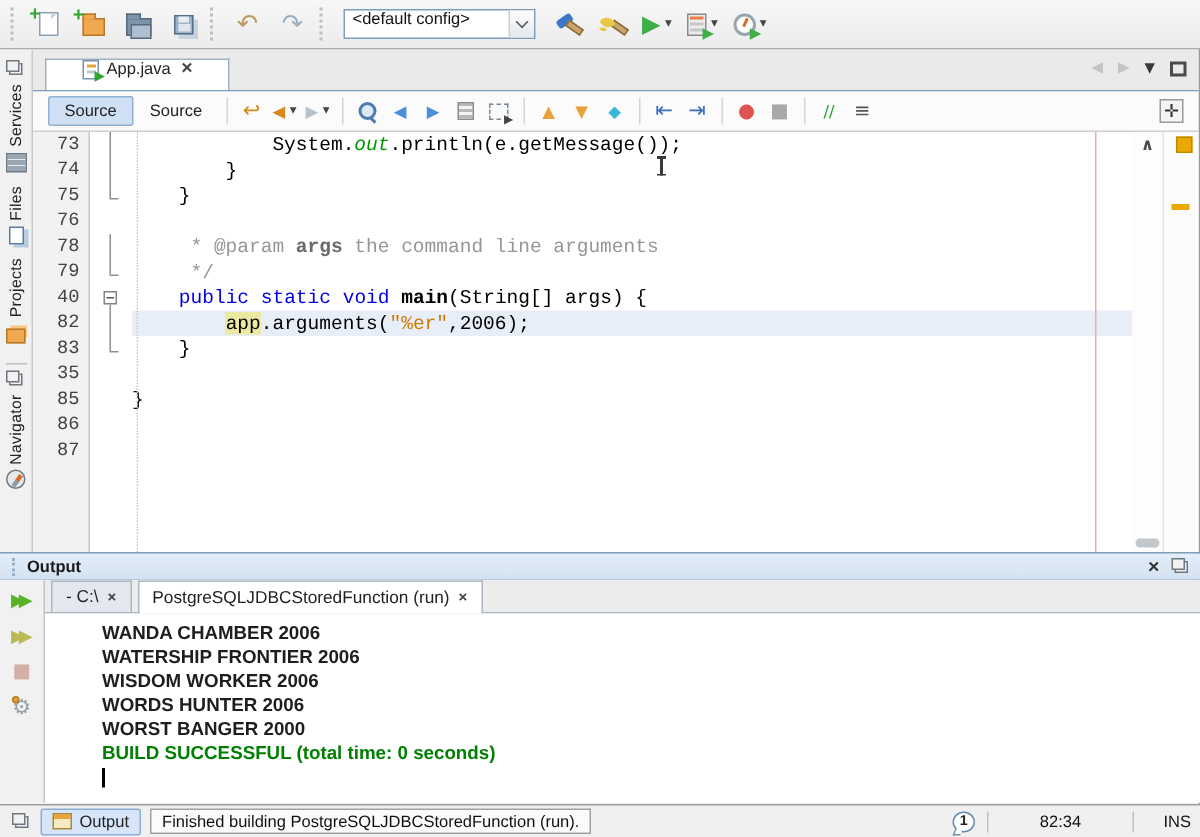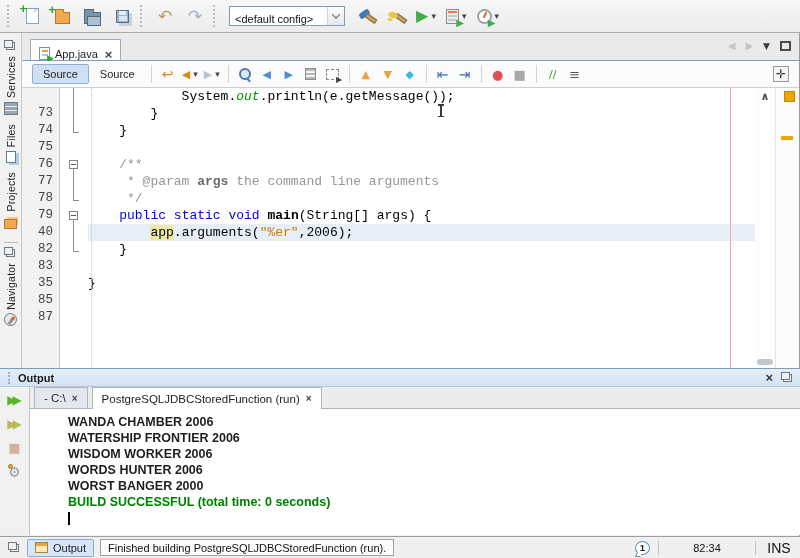--- a/index.html
+++ b/index.html
@@ -33,21 +33,21 @@
   .i-hammer { position:relative; width:19px; height:17px; }
   .i-hammer::before { content:""; position:absolute; left:2px; top:3px; width:11px; height:6px; background:#3d78c8; border-radius:2px; transform:rotate(-35deg); }
   .i-hammer::after { content:""; position:absolute; left:8px; top:8px; width:10px; height:3px; background:#c8a36a; border:1px solid #8a6a3a; transform:rotate(35deg); }
   .i-broom::before { content:""; position:absolute; right:-2px; bottom:-1px; width:8px; height:8px; background:#e8c84a; border-radius:2px 6px 2px 6px; box-shadow:-5px 2px 0 -2px #e8c84a; z-index:2; }
   .i-debug { position:relative; width:13px; height:15px; background:#ececec; border:1px solid #8a8a8a; }
   .i-debug::before { content:""; position:absolute; left:1px; top:1px; width:9px; height:2px; background:#e87c4a; box-shadow:0 4px 0 #c8c8c8, 0 8px 0 #c8c8c8; }
   .i-debug::after { content:"▶"; position:absolute; right:-6px; bottom:-5px; color:#3fae49; font-size:10px; font-family:"DejaVu Sans",sans-serif; }
   .i-profile { position:relative; width:15px; height:15px; border:2px solid #98a4ae; border-radius:50%; background:#fff; }
   .i-profile::before { content:""; position:absolute; left:5px; top:1px; width:2px; height:6px; background:#d86a2a; transform:rotate(25deg); }
   .i-profile::after { content:"▶"; position:absolute; right:-6px; bottom:-6px; color:#3fae49; font-size:10px; font-family:"DejaVu Sans",sans-serif; }
-  .combo { width:116px; height:20px; background:#fff; border:1px solid #7f9db9; display:flex; align-items:flex-end; margin:0 6px; }
+  .combo { width:128px; height:20px; background:#fff; border:1px solid #7f9db9; display:flex; align-items:flex-start; margin:0 6px; }
   .combo-text { flex:1; padding:0 5px; font-size:11px; color:#111; white-space:nowrap; overflow:hidden; }
   .combo-btn { width:17px; height:18px; background:linear-gradient(#fdfdfd,#e4e8ec); border-left:1px solid #c8d2dc; display:flex; align-items:center; justify-content:center; }
   .chev { width:6px; height:6px; border-right:1.5px solid #556; border-bottom:1.5px solid #556; transform:rotate(45deg) translate(-1px,-1px); }
 
   
   .sidebar { position:absolute; left:0; top:33px; width:22px; height:335px; background:#f1f1f1; border-right:1px solid #c9c9c9; display:flex; flex-direction:column; align-items:center; padding-top:5px; }
   .dock-icon { position:relative; width:9px; height:8px; border:1px solid #6e7680; margin:4px 0 6px; background:#f1f1f1; }
   .dock-icon::before { content:""; position:absolute; left:-3px; top:-3px; width:7px; height:6px; border:1px solid #6e7680; background:#f1f1f1; }
   .side-tab { display:flex; flex-direction:column; align-items:center; margin-bottom:9px; }
   .side-label { writing-mode:vertical-rl; transform:rotate(180deg); font-size:10.5px; color:#222; letter-spacing:.2px; margin-bottom:4px; }
@@ -55,21 +55,21 @@
   .si { width:14px; height:13px; position:relative; }
   .si-services { background:repeating-linear-gradient(#9aa6b2 0 3px,#e8ecf0 3px 4px); border:1px solid #6e7a86; }
   .si-files { width:10px; height:12px; background:#fff; border:1px solid #5a7a9c; box-shadow:3px 2px 0 #b8cce0; }
   .si-projects { width:13px; height:10px; background:#f0a94e; border:1px solid #b27a2a; box-shadow:2px -3px 0 -1px #f8c880; margin-top:3px; }
   .si-navigator { width:13px; height:13px; border-radius:50%; border:1px solid #6e7a86; background:#e8e8e8; }
   .si-navigator::after { content:""; position:absolute; left:5px; top:2px; width:3px; height:9px; background:linear-gradient(#d86a2a 50%,#8a9aa8 50%); transform:rotate(35deg); }
 
   
   .workspace { position:absolute; left:22px; top:33px; right:0; height:335px; }
   .tab-row { position:relative; height:28px; background:#eaeaea; border-bottom:1px solid #7f9cb8; display:flex; align-items:flex-end; }
-  .etab { height:21px; background:#fff; border:1px solid #9db0c2; border-bottom:none; display:flex; align-items:flex-end; gap:5px; padding:0 8px; margin-left:8px; font-size:11px;margin-top:10px; }
+  .etab { height:21px; background:#fff; border:1px solid #9db0c2; border-bottom:none; display:flex; align-items:flex-start; gap:5px; padding:0 24px; margin-left:8px; font-size:11px;margin-top:10px; }
   .java-file-icon { position:relative; width:11px; height:13px; background:#fff; border:1px solid #7a93ad; }
   .java-file-icon::before { content:""; position:absolute; left:2px; top:2px; width:6px; height:2px; background:#e8a33c; box-shadow:0 4px 0 #b8c8d8; }
   .java-file-icon::after { content:"▶"; position:absolute; right:-5px; bottom:-4px; color:#2ea52e; font-size:9px; font-family:"DejaVu Sans",sans-serif; }
   .tab-close { color:#444; font-size:13px; line-height:10px; font-weight:bold; margin-left:2px; }
   .tab-controls { position:absolute; right:8px; top:7px; display:flex; align-items:center; gap:10px; font-family:"DejaVu Sans",sans-serif; }
   .tc-arrow { color:#c4c4c4; font-size:10px; }
   .tc-menu { color:#3a3a3a; font-size:9px; }
   .tc-max { width:11px; height:10px; border:2px solid #4a4a4a; }
 
   .editor-toolbar { position:relative; height:27px; background:#fbfbfb; border-bottom:1px solid #cfcfcf; display:flex; align-items:center; padding-left:10px; }
@@ -83,21 +83,21 @@
   .i-page-gray { width:11px; height:12px; background:repeating-linear-gradient(#b8b8b8 0 2px,#f4f4f4 2px 4px); border:1px solid #8a8a8a; }
   .i-dashed-rect { width:13px; height:11px; border:1px dashed #7a8a9a; position:relative; }
   .i-dashed-rect::after { content:"▶"; position:absolute; right:-4px; bottom:-5px; font-size:8px; color:#444; font-family:"DejaVu Sans",sans-serif; }
   .splitter-btn { position:absolute; right:10px; top:5px; width:16px; height:16px; border:1px solid #9a9a9a; background:#f4f4f4; color:#333; display:flex; align-items:center; justify-content:center; font-size:12px; font-weight:bold; font-family:"DejaVu Sans",sans-serif; }
 
   
   .editor-body { position:relative; height:280px; background:#fff; overflow:hidden; }
   .gutter-bg { position:absolute; left:0; top:0; bottom:0; width:38px; background:#f2f2f0; border-right:1px solid #c6c6c6; }
   .code-lines { position:absolute; left:0; top:0; right:44px; }
   .code-line { display:flex; height:17px; font-family:"Liberation Mono","DejaVu Sans Mono",monospace; font-size:13px; line-height:17px; }
-  .ln { width:38px; text-align:right; padding-right:7px; color:#444; font-size:12.5px; flex:none;margin-top:17px; }
+  .ln { width:38px; text-align:right; padding-right:7px; color:#444; font-size:12.5px; flex:none; }
   .fold { width:28px; position:relative; flex:none; }
   .fv { position:absolute; left:13px; width:1px; background:#8f8f8f; }
   .fh { position:absolute; left:13px; width:6px; height:1px; background:#8f8f8f; }
   .fbox { position:absolute; left:9px; top:4px; width:9px; height:9px; border:1px solid #848484; background:#fff; }
   .fbox::after { content:""; position:absolute; left:1px; top:3px; width:5px; height:1px; background:#555; }
   .ct { flex:1; white-space:pre; color:#000; }
   .ct.current { background:#e7eef7; }
   .c-kw { color:#0000e6; }
   .c-str { color:#ce7b00; }
   .c-com { color:#969696; }
@@ -142,21 +142,21 @@
   .sb-dock { margin:0 8px 0 4px; }
   .sb-output-btn { display:flex; align-items:center; gap:5px; height:18px; padding:0 7px; background:#d6e6f8; border:1px solid #88aed6; border-radius:2px; font-size:11px; }
   .sb-out-icon { position:relative; width:13px; height:11px; background:#f7e9c0; border:1px solid #a8863c; }
   .sb-out-icon::before { content:""; position:absolute; left:0; top:0; right:0; height:3px; background:#e8a33c; }
   .sb-msg { height:17px; border:1px solid #a0a0a0; background:#fbfbfb; display:flex; align-items:center; padding:0 7px; margin-left:6px; font-size:11px; color:#111; white-space:nowrap; }
   .sb-spacer { flex:1; }
   .sb-balloon { position:relative; width:15px; height:14px; border:1px solid #6a8cb0; border-radius:50%; background:#fff; display:flex; align-items:center; justify-content:center; font-size:9.5px; font-weight:bold; color:#222; }
   .sb-balloon::after { content:""; position:absolute; left:0px; bottom:-3px; width:4px; height:4px; border-left:1px solid #6a8cb0; border-bottom:1px solid #6a8cb0; background:#fff; transform:skewX(-20deg); }
   .sb-sep { width:1px; height:14px; background:#c0c0c0; margin:0 8px; }
   .sb-caret { width:80px; text-align:center; font-size:11px; color:#111; }
-  .sb-mode { width:30px; text-align:center; font-size:14px; color:#111; }
+  .sb-mode { width:30px; text-align:right; font-size:11px; color:#111; }
 </style>
 </head>
 <body>
 
 <div class="app">
 
   <div class="main-toolbar" id="mainToolbar">
       <div class="tb-grip"></div>
       <div class="tb-btn">
         <span class="i-new-file"></span>
@@ -332,28 +332,20 @@
               <span class="fh" style="top: 10px;"></span>
             </span>
             <span class="ct"><span>    }</span></span>
           </div>
           <div class="code-line">
             <span class="ln">76</span>
             <span class="fold"></span>
             <span class="ct"></span>
           </div>
           <div class="code-line">
-            <span class="ln">77</span>
-            <span class="fold">
-              <span class="fbox"></span>
-              <span class="fv" style="top: 13px; bottom: 0px;"></span>
-            </span>
-            <span class="ct"><span>    </span><span class="c-com">/**</span></span>
-          </div>
-          <div class="code-line">
             <span class="ln">78</span>
             <span class="fold">
               <span class="fv" style="top: 0px; bottom: 0px;"></span>
             </span>
             <span class="ct"><span class="c-com">     * @param </span><span class="c-jdp">args</span><span class="c-com"> the command line arguments</span></span>
           </div>
           <div class="code-line">
             <span class="ln">79</span>
             <span class="fold">
               <span class="fv" style="top: 0px; height: 10px;"></span>
@@ -386,20 +378,25 @@
           </div>
           <div class="code-line">
             <span class="ln">35</span>
             <span class="fold"></span>
             <span class="ct"></span>
           </div>
           <div class="code-line">
             <span class="ln">85</span>
             <span class="fold"></span>
             <span class="ct"><span>}</span></span>
+          </div>
+          <div class="code-line">
+            <span class="ln">86</span>
+            <span class="fold"></span>
+            <span class="ct"></span>
           </div>
           <div class="code-line">
             <span class="ln">87</span>
             <span class="fold"></span>
             <span class="ct"></span>
           </div>
         </div>
       <div class="indent-guide"></div>
       <div class="margin-line"></div>
       <div class="vscroll">

